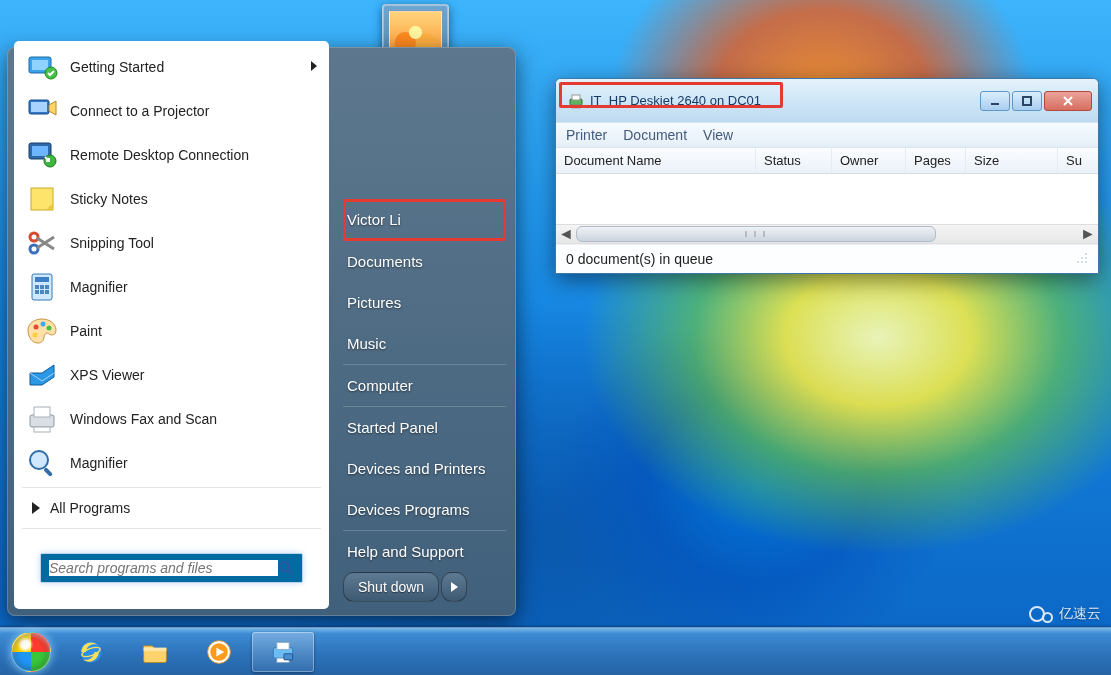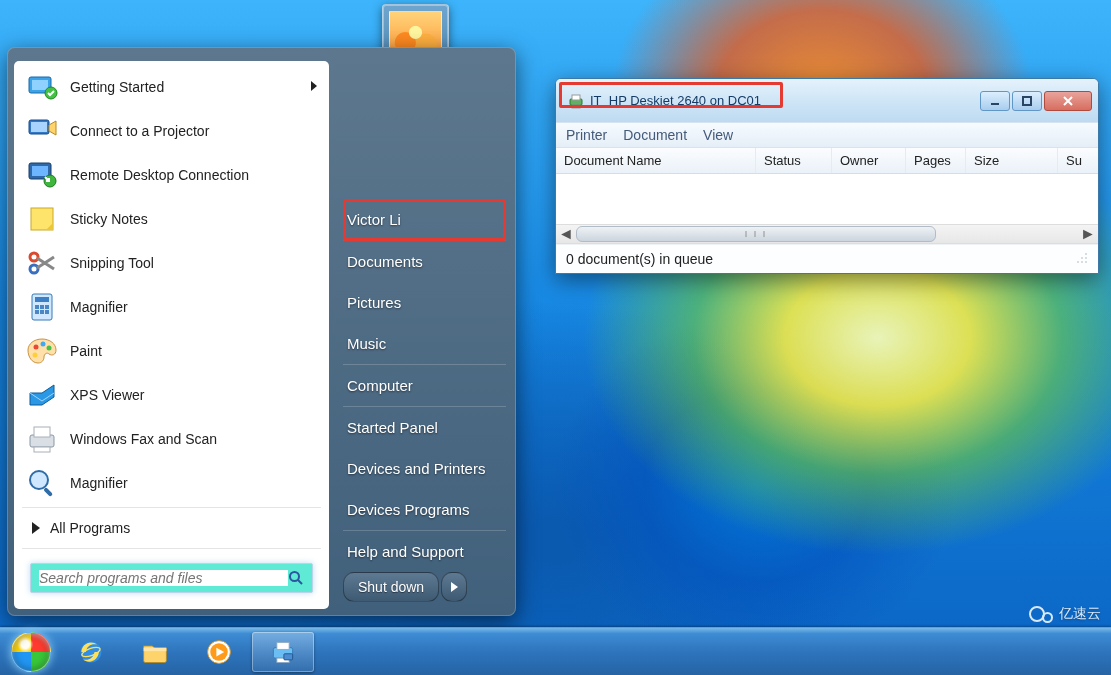--- a/index.html
+++ b/index.html
@@ -35,22 +35,22 @@
     border-radius: 3px; cursor: default;
   }
   .sm-program .ico { width: 36px; height: 36px; margin-right: 10px; flex: none; display:flex;align-items:center;justify-content:center; }
   .sm-program span.label { font-size: 14px; color: #222; }
   .sm-sep { height: 1px; background: #e4e4e4; margin: 2px 4px; }
   .sm-allprograms {
     display:flex; align-items:center; height:36px; padding:0 10px; gap:10px; cursor:default;
   }
   .sm-allprograms .tri { width:0;height:0;border-left:8px solid #222;border-top:6px solid transparent;border-bottom:6px solid transparent; margin-left:4px;}
   .sm-search {
-    margin: 12px; border: 1px solid #bcd3ea; border-radius: 2px; height: 30px;
-    display:flex; align-items:center; padding: 0 8px; background:#5eead4;
+    margin: 22px; border: 1px solid #bcd3ea; border-radius: 2px; height: 30px;
+    display:flex; align-items:center; padding: 0 8px; background:#0369a1;
     box-shadow: 0 0 6px rgba(100,170,230,0.4);
   }
   .sm-search input {
     flex:1; border:none; outline:none; font-style:italic; color:#666; font-size:14px;
   }
   .sm-search .mag { width:16px; height:16px; color:#2a57a0; }
 
   .sm-right {
     flex:1; padding: 60px 10px 10px 14px; display:flex; flex-direction:column; color:#fff;
   }

